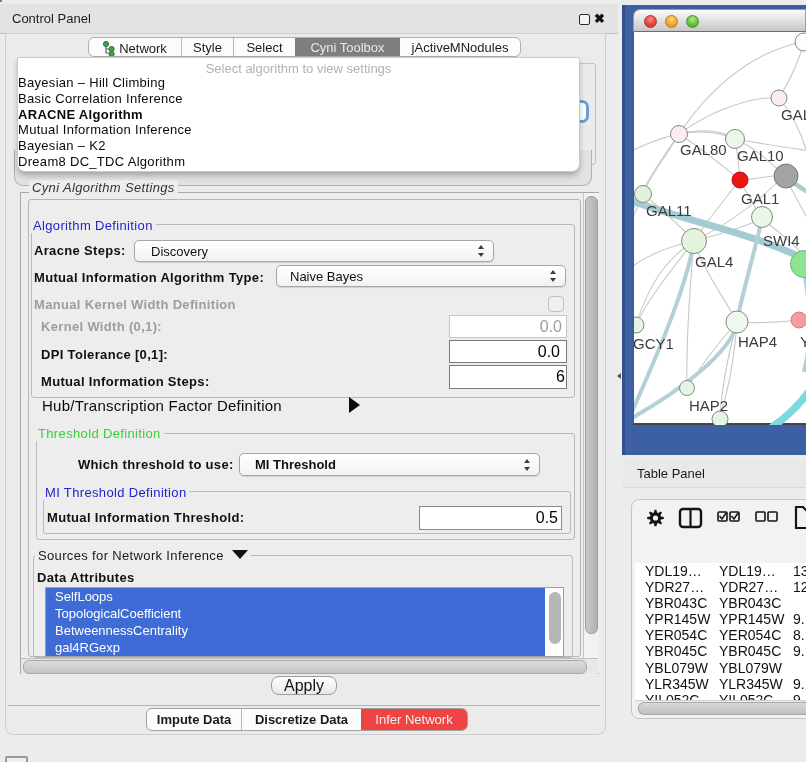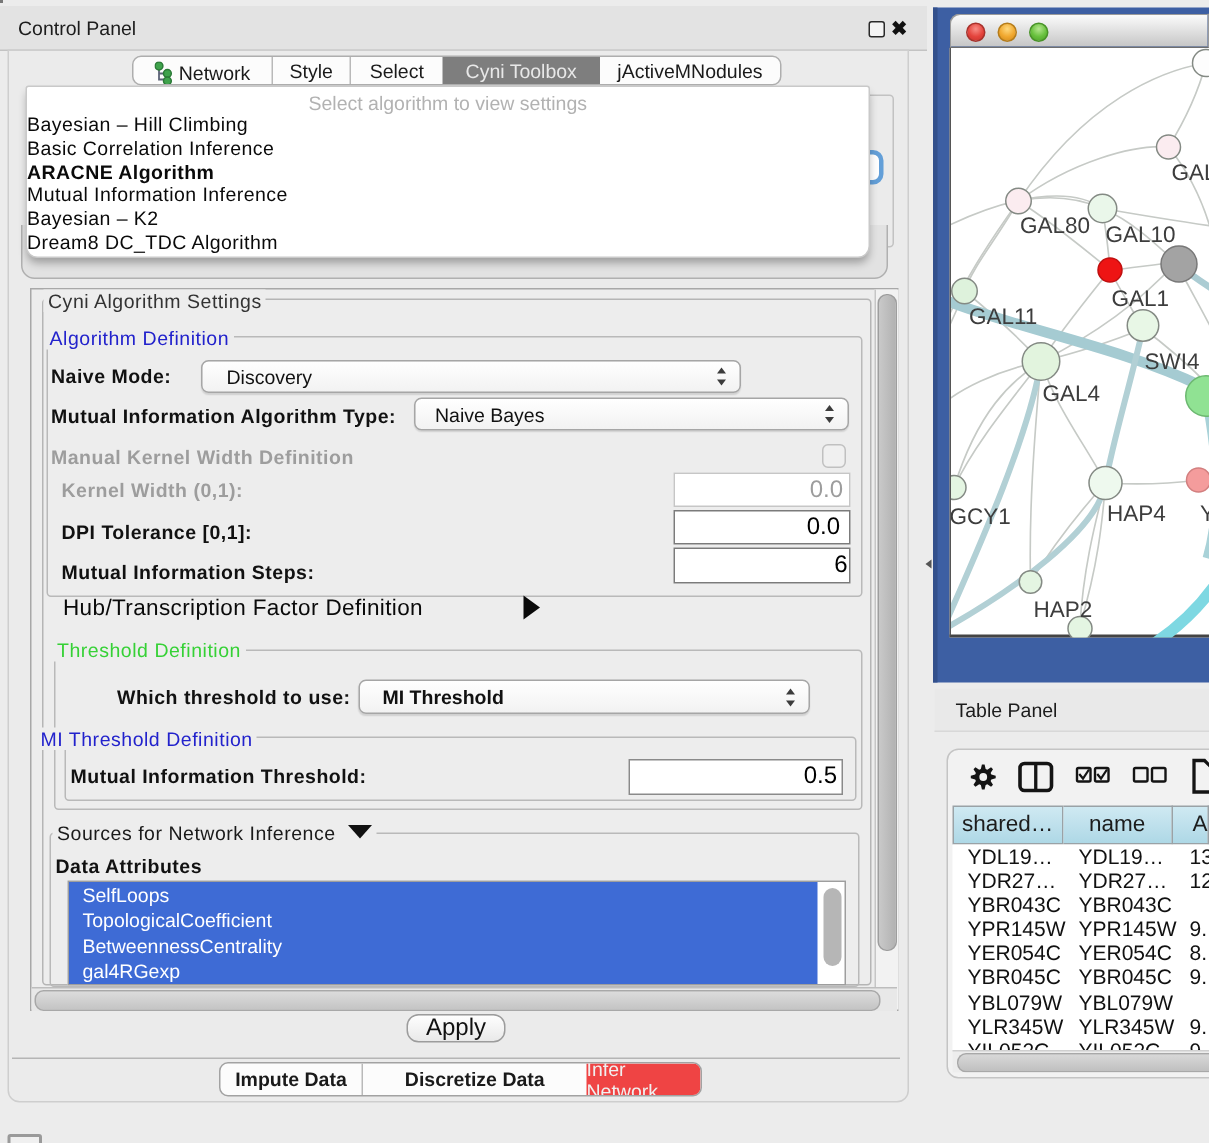--- a/index.html
+++ b/index.html
@@ -50,26 +50,26 @@
 <div class="abs" style="left:300px;top:100px;width:289px;height:23px;border:3px solid #639fd8;border-radius:7px;background:#fff;box-sizing:border-box;"></div>
 <div class="abs" style="left:300px;top:63px;width:294px;height:100px;border:1px solid #c2c2c2;border-radius:3px;"></div>
 <div class="abs" style="left:14px;top:150px;width:578px;height:36px;background:#e2e2e2;border:1px solid #b0b0b0;border-top:none;border-radius:0 0 9px 9px;box-sizing:border-box;"></div>
 
 <div class="abs" style="left:20px;top:192px;width:579px;height:482px;background:#ededed;border:1px solid #a8a8a8;box-sizing:border-box;"></div>
 
 <div class="abs" style="left:583px;top:193px;width:15px;height:480px;background:#f2f2f2;border-left:1px solid #c6c6c6;"></div>
 <div class="abs" style="left:585px;top:196px;width:11px;height:436px;background:linear-gradient(to right,#c9c9c9,#b2b2b2);border:1px solid #9e9e9e;border-radius:6px;"></div>
 
 <div class="groupbox" style="left:28px;top:199px;width:551px;height:456px;border-color:#b5b5b5;"></div>
-<div class="abs gtitle" style="left:29px;top:193px;">Cyni Algorithm Settings</div>
+<div class="abs gtitle" style="left:29px;top:180px;font-style:italic;">Cyni Algorithm Settings</div>
 
 <div class="groupbox" style="left:31px;top:224px;width:542px;height:172px;"></div>
 <div class="abs gtitle" style="left:30px;top:218px;color:#2222cc;">Algorithm Definition</div>
 
-<div class="abs lbl" style="left:34px;top:243px;">Naive Mode:</div>
+<div class="abs lbl" style="left:34px;top:243px;">Aracne Steps:</div>
 <div class="combo" style="left:134px;top:240px;width:360px;height:22px;box-sizing:border-box;">
       <span class="ctext" style="left:16px;">Discovery</span>
       <span class="arrows"></span>
     </div>
 
 <div class="abs lbl" style="left:34px;top:270px;">Mutual Information Algorithm Type:</div>
 <div class="combo" style="left:276px;top:265px;width:290px;height:22px;box-sizing:border-box;">
       <span class="ctext" style="left:13px;">Naive Bayes</span>
       <span class="arrows"></span>
     </div>
@@ -92,40 +92,40 @@
 <div class="groupbox" style="left:36px;top:433px;width:537px;height:105px;"></div>
 <div class="abs gtitle" style="left:35px;top:426px;color:#36d136;">Threshold Definition</div>
 
 <div class="abs lbl" style="left:78px;top:457px;">Which threshold to use:</div>
 <div class="combo" style="left:239px;top:453px;width:301px;height:23px;box-sizing:border-box;font-weight:bold;">
       <span class="ctext" style="left:15px;">MI Threshold</span>
       <span class="arrows"></span>
     </div>
 
 <div class="groupbox" style="left:43px;top:491px;width:526px;height:41px;"></div>
-<div class="abs gtitle" style="left:24px;top:485px;color:#2222cc;">MI Threshold Definition</div>
+<div class="abs gtitle" style="left:42px;top:485px;color:#2222cc;">MI Threshold Definition</div>
 
 <div class="abs lbl" style="left:47px;top:510px;">Mutual Information Threshold:</div>
 <div class="field" style="left:419px;top:506px;height:24px;border:1px solid #8a8a8a;box-sizing:border-box;color:#000;line-height:22px;padding-right:3px;width:143px;font-size:16px;">0.5</div>
 
 <div class="groupbox" style="left:33px;top:555px;width:538px;height:101px;"></div>
 <div class="abs gtitle" style="left:35px;top:548px;color:#1a1a1a;">Sources for Network Inference <span style="display:inline-block;width:0;height:0;border-top:9px solid #111;border-left:8.5px solid transparent;border-right:8.5px solid transparent;vertical-align:1px;margin-left:4px;"></span></div>
 <div class="abs lbl" style="left:37px;top:570px;">Data Attributes</div>
 
 <div class="abs" style="left:45px;top:587px;width:519px;height:70px;background:#fff;border:1px solid #9e9e9e;box-sizing:border-box;"></div>
 <div class="abs" style="left:46px;top:588px;width:499px;height:68px;background:#3e6bd5;color:#fff;font-size:13px;line-height:17px;padding-left:9px;box-sizing:border-box;">SelfLoops<br>TopologicalCoefficient<br>BetweennessCentrality<br>gal4RGexp</div>
 <div class="abs" style="left:549px;top:592px;width:12px;height:52px;background:#b6b6b6;border-radius:6px;"></div>
 
 <div class="abs" style="left:21px;top:658px;width:577px;height:15px;background:#e8e8e8;border-top:1px solid #bdbdbd;"></div>
 <div class="abs" style="left:23px;top:660px;width:562px;height:12px;background:linear-gradient(#dcdcdc,#c4c4c4);border:1px solid #a8a8a8;border-radius:6px;"></div>
 
 <div class="abs" style="left:271px;top:676px;width:66px;height:19px;background:linear-gradient(#fefefe,#e9e9e9);border:1px solid #9c9c9c;border-radius:8px;box-sizing:border-box;font-size:16px;color:#111;text-align:center;line-height:17px;">Apply</div>
 
 <div class="abs" style="left:8px;top:705px;width:592px;height:1px;background:#b5b5b5;"></div>
-<div class="abs" style="left:146px;top:708px;width:322px;height:23px;background:#fcfcfc;border:1px solid #a2a2a2;border-radius:6px;box-sizing:border-box;display:flex;font-size:13px;font-weight:bold;color:#1a1a1a;overflow:hidden;gap:15px;">
+<div class="abs" style="left:146px;top:708px;width:322px;height:23px;background:#fcfcfc;border:1px solid #a2a2a2;border-radius:6px;box-sizing:border-box;display:flex;font-size:13px;font-weight:bold;color:#1a1a1a;overflow:hidden;">
  <div style="width:94px;border-right:1px solid #b9b9b9;display:flex;align-items:center;justify-content:center;">Impute Data</div>
  <div style="width:119px;display:flex;align-items:center;justify-content:center;">Discretize Data</div>
  <div style="flex:1;background:#ef4444;color:#f0f0f0;display:flex;align-items:center;justify-content:center;font-weight:normal;">Infer Network</div>
 </div>
 
 <div class="abs" style="left:5px;top:756px;width:19px;height:10px;background:#f0f0f0;border:2px solid #9a9a9a;border-radius:2px;"></div>
 
 <div class="abs" style="left:617px;top:373px;width:0;height:0;border-right:4px solid #555;border-top:3px solid transparent;border-bottom:3px solid transparent;"></div>
 
 <div class="abs" style="left:17px;top:57px;width:563px;height:115px;background:#fff;border:1px solid #c9c9c9;border-radius:2px 2px 8px 8px;box-sizing:border-box;box-shadow:0 4px 6px -1px rgba(0,0,0,0.30);"></div>
@@ -236,25 +236,20 @@
   <rect x="75" y="7" width="9" height="9" rx="1"></rect>
   <rect x="87" y="7" width="9" height="9" rx="1"></rect>
   <path d="M76.5,11 l2.5,3 4-6" stroke-width="1.5"></path>
   <path d="M88.5,11 l2.5,3 4-6" stroke-width="1.5"></path>
   <rect x="113" y="7" width="9" height="9" rx="1"></rect>
   <rect x="125" y="7" width="9" height="9" rx="1"></rect>
   <path d="M153,2 h7 l5,5 v16 h-12 z" stroke-width="2.2"></path>
  </g>
 </svg>
 
-<div class="abs" style="left:635px;top:537px;width:171px;height:26px;display:flex;font-size:15px;color:#1c1c1c;">
- <div style="width:75px;background:linear-gradient(#cfe9f2,#aed8e6);border:1px solid #9aa2a6;box-sizing:border-box;text-align:center;line-height:24px;">shared…</div>
- <div style="width:75px;background:linear-gradient(#cfe9f2,#aed8e6);border:1px solid #9aa2a6;border-left:none;box-sizing:border-box;text-align:center;line-height:24px;">name</div>
- <div style="flex:1;background:linear-gradient(#cfe9f2,#aed8e6);border:1px solid #9aa2a6;border-left:none;box-sizing:border-box;text-align:left;padding-left:13px;line-height:24px;">A</div>
-</div>
 
 <div class="abs" style="left:635px;top:563px;width:171px;height:137px;background:#fff;overflow:hidden;font-size:14px;color:#111;">
  <div style="position:absolute;left:10px;top:0px;line-height:16.1px;">YDL19…<br>YDR27…<br>YBR043C<br>YPR145W<br>YER054C<br>YBR045C<br>YBL079W<br>YLR345W<br>YIL052C</div>
  <div style="position:absolute;left:84px;top:0px;line-height:16.1px;">YDL19…<br>YDR27…<br>YBR043C<br>YPR145W<br>YER054C<br>YBR045C<br>YBL079W<br>YLR345W<br>YIL052C</div>
  <div style="position:absolute;left:158px;top:0px;line-height:16.1px;">13<br>12<br>&nbsp;<br>9.<br>8.<br>9.<br>&nbsp;<br>9.<br>9.</div>
 </div>
 
 <div class="abs" style="left:635px;top:700px;width:171px;height:14px;background:#ededed;border-top:1px solid #cfcfcf;"></div>
 <div class="abs" style="left:638px;top:702px;width:168px;height:11px;background:linear-gradient(#d8d8d8,#c0c0c0);border:1px solid #a8a8a8;border-radius:6px 0 0 6px;border-right:none;"></div>
 

